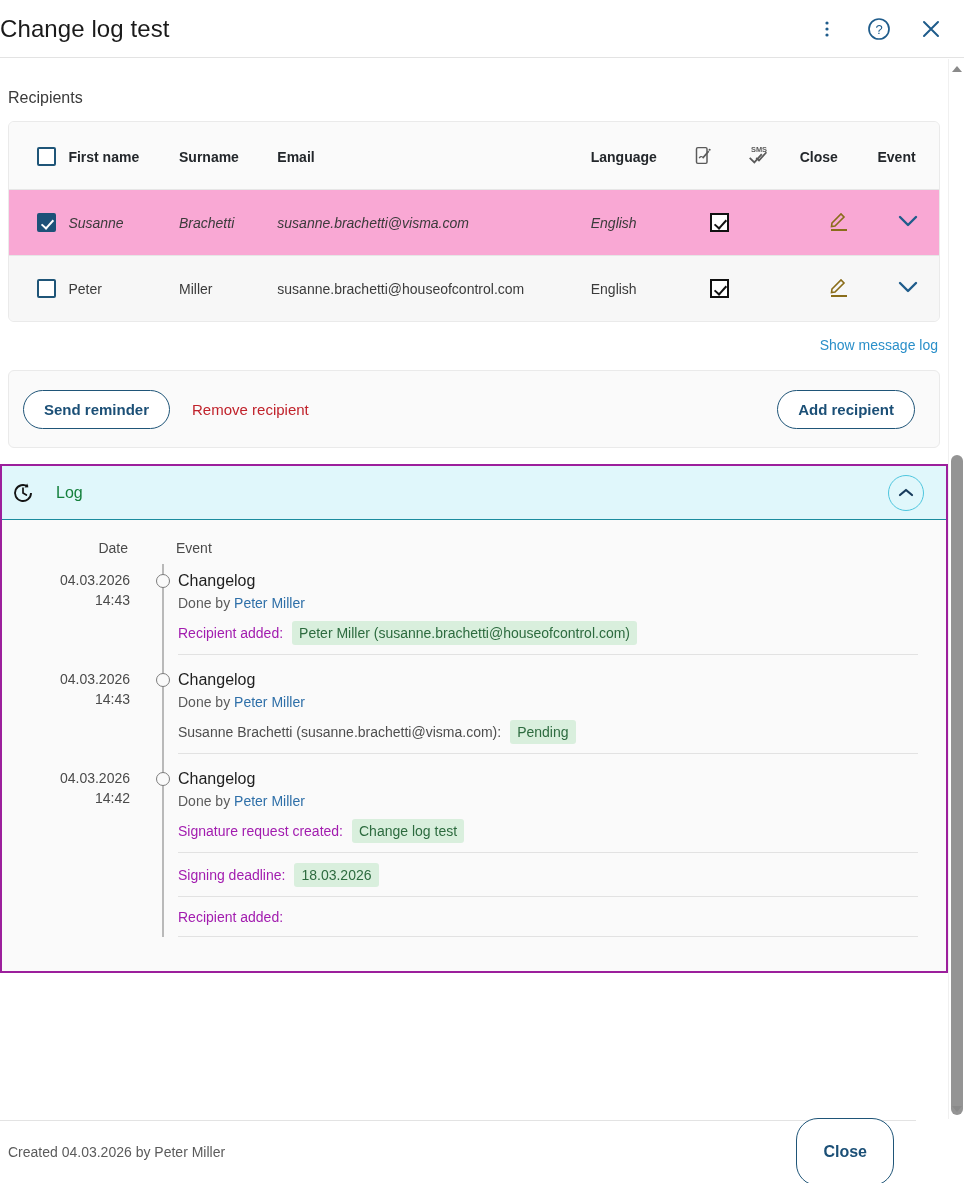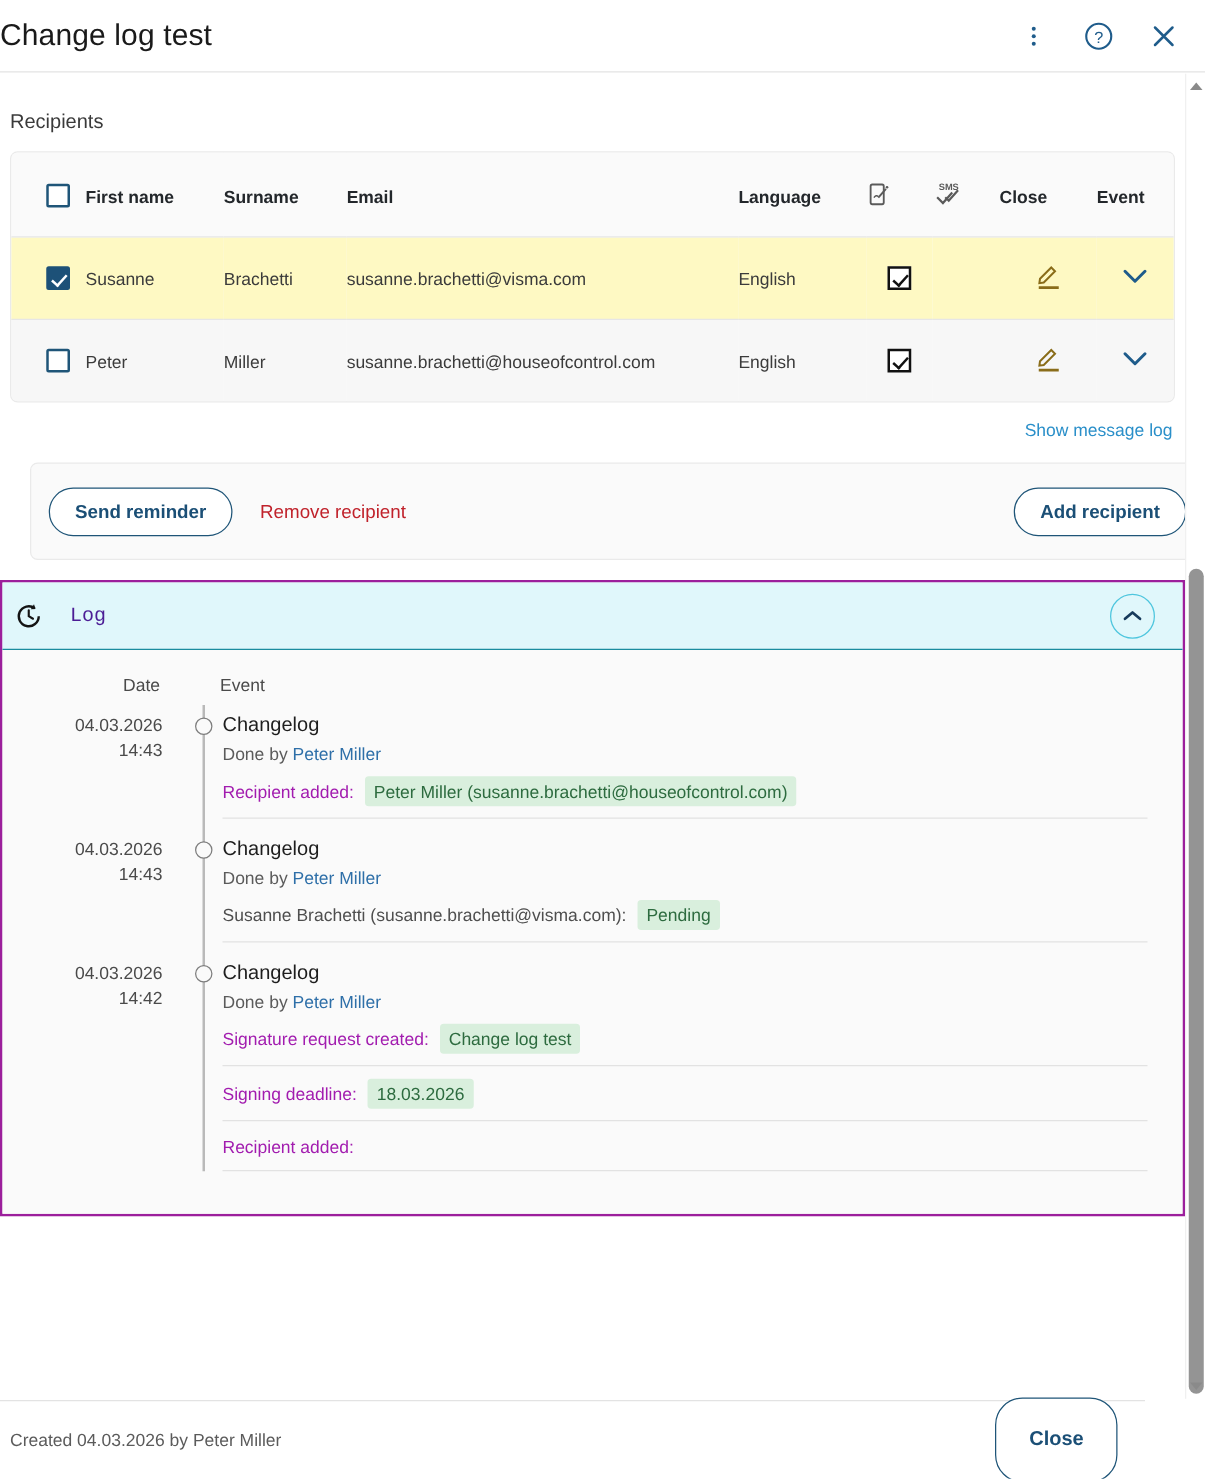--- a/index.html
+++ b/index.html
@@ -78,21 +78,21 @@
     border-bottom: 1px solid #e6e6e6;
     white-space: nowrap;
   }
   table.rec td {
     font-size: 14px; color: #3b3b3b;
     padding: 20px 0;
     border-bottom: 1px solid #e6e6e6;
     vertical-align: middle;
     white-space: nowrap;
   }
-  table.rec tr.row-a td { background: #fef9c3; }
+  table.rec tr.row-a td { background: #f9a8d4; font-style: italic; }
   table.rec tr.row-b td { background: #f7f7f7; }
   table.rec tr:last-child td { border-bottom: none; }
 
   .c-check  { width: 58px;  padding-left: 28px !important; }
   .c-first  { width: 108px; }
   .c-sur    { width: 96px;  }
   .c-email  { width: 306px; }
   .c-lang   { width: 100px; }
   .c-sig    { width: 52px;  text-align: center !important; }
   .c-sms    { width: 52px;  text-align: center !important; }
@@ -144,27 +144,27 @@
   .msglog-row {
     text-align: right;
     padding: 14px 10px 0 0;
   }
   .msglog-link {
     font-size: 14px; color: #2a8fc9; cursor: pointer;
   }
 
   
   .actionbar {
-    margin: 16px 8px 0 24px;
+    margin: 16px 8px 0 8px;
     width: 932px; height: 78px;
     background: #fafafa;
     border: 1px solid #eaeaea;
     border-radius: 6px;
     display: flex; align-items: center;
-    padding: 0 6px 0 14px;
+    padding: 0 24px 0 14px;
   }
   .btn-outline {
     border: 1px solid #1f5578;
     border-radius: 22px;
     background: #fff;
     color: #1b4f76;
     font-size: 15px; font-weight: bold;
     padding: 10px 20px;
     cursor: pointer;
     font-family: "Liberation Sans", sans-serif;
@@ -186,21 +186,21 @@
   }
   .log-head {
     height: 54px;
     background: #e0f7fb;
     border-bottom: 1px solid #1b8c9e;
     display: flex; align-items: center;
     padding-left: 8px;
     position: relative;
   }
   .log-head-icon { width: 26px; height: 26px; display:flex; align-items:center; justify-content:center; }
-  .log-head-label { font-size: 16px; color: #4c1d95; margin-left: 20px; font-family: Liberation Mono, monospace; }
+  .log-head-label { font-size: 16px; color: #15803d; margin-left: 20px; }
   .collapse-btn {
     position: absolute; right: 22px; top: 50%;
     transform: translateY(-50%);
     width: 36px; height: 36px; border-radius: 50%;
     background: #e0f7fb; border: 1px solid #4ec6de;
     display: flex; align-items: center; justify-content: center;
     cursor: pointer;
   }
 
   .log-body { padding: 14px 0 34px 0; background: #fafafa; }

